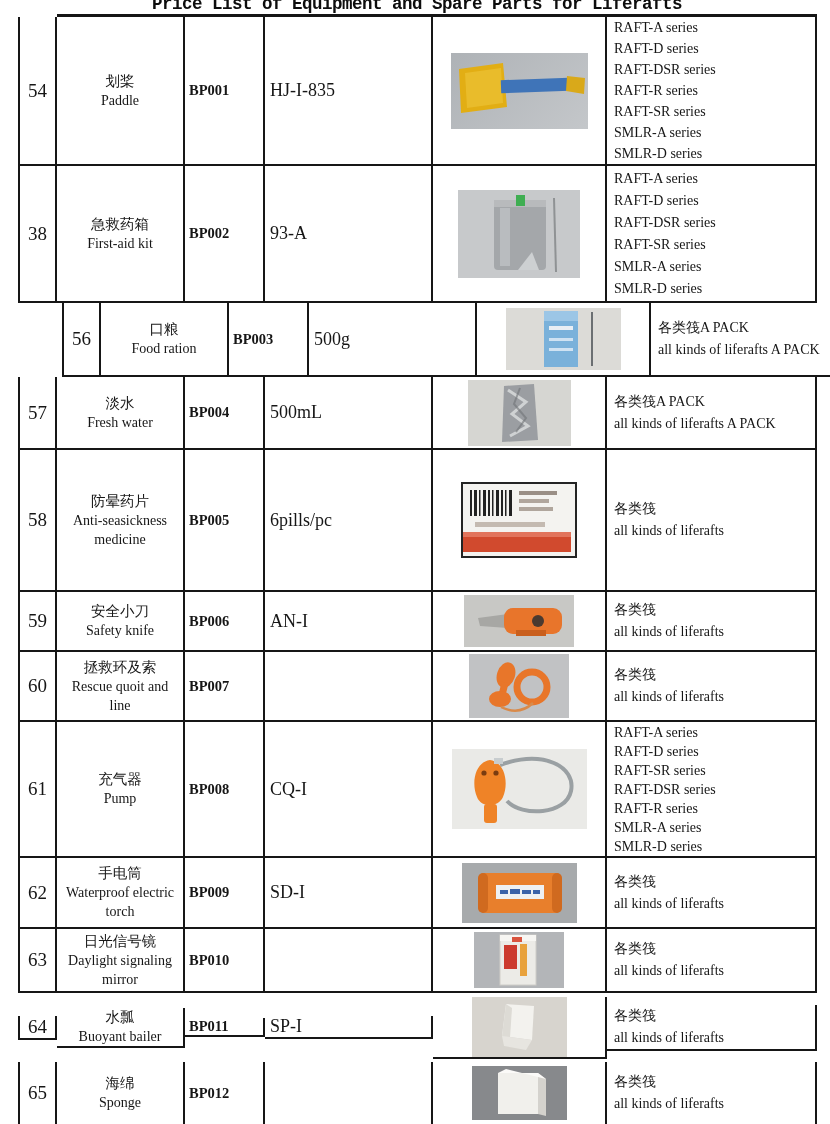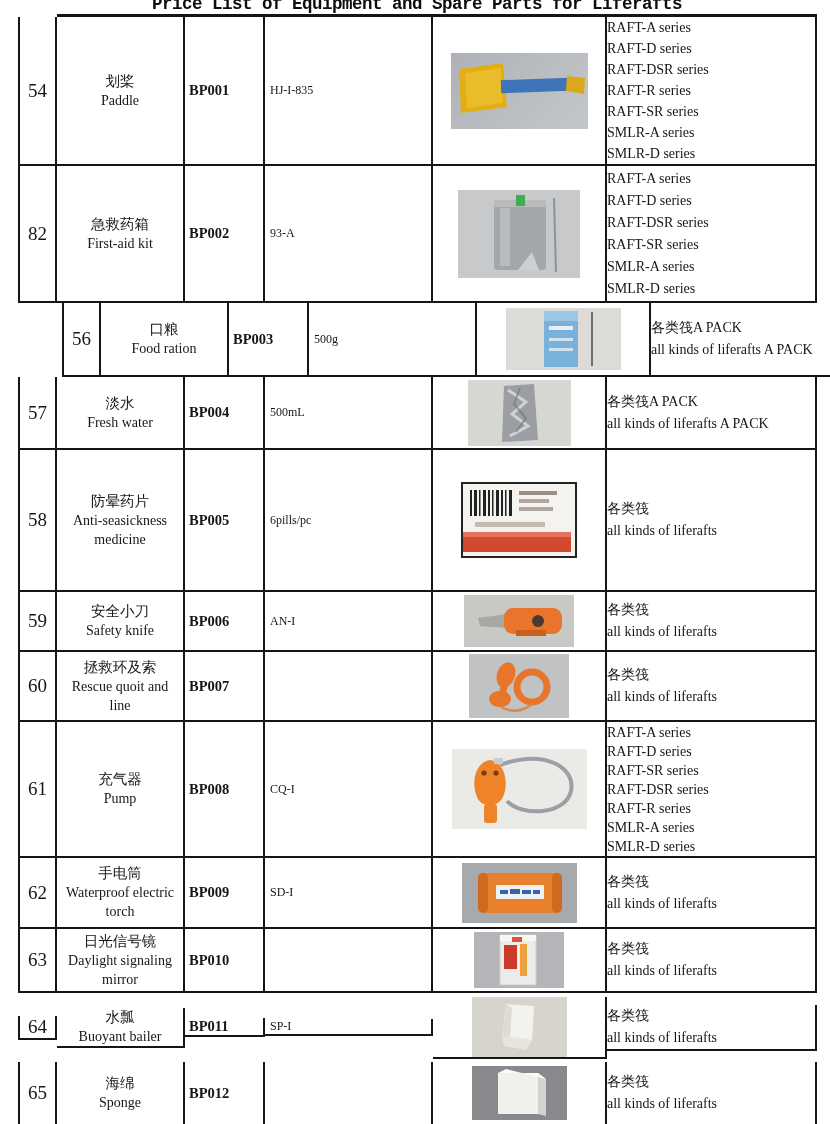--- a/index.html
+++ b/index.html
@@ -17,23 +17,23 @@
   }
   .tbl{position:absolute;left:18px;top:14px;width:799px;}
   .topline{position:absolute;top:0;left:39px;width:760px;height:3px;background:#161616;}
   .rows{position:absolute;top:3px;left:0;width:799px;}
   .row{display:flex;width:799px;box-sizing:border-box;}
   .c{box-sizing:border-box;border-right:2.5px solid #161616;border-bottom:2.5px solid #161616;
      display:flex;flex-direction:column;justify-content:center;overflow:hidden;}
   .c1{width:39px;border-left:2.5px solid #161616;align-items:center;font-size:19px;}
   .c2{width:128px;align-items:center;text-align:center;font-size:14px;line-height:19px;padding:0 3px;}
   .c3{width:80px;padding-left:4px;font-size:14.5px;font-weight:bold;}
-  .c4{width:168px;padding-left:5px;font-size:12px;}
+  .c4{width:168px;padding-left:5px;font-size:18px;}
   .c5{width:174px;align-items:center;justify-content:center;}
-  .c6{width:210px;font-size:14px;line-height:22px;}
+  .c6{width:210px;padding-left:7px;font-size:14px;line-height:22px;}
   .r54{height:149px;} .r55{height:137px;} .r56{height:74px;margin-left:44px;} .r57{height:73px;}
   .r58{height:142px;} .r59{height:60px;}  .r60{height:70px;} .r61{height:136px;}
   .r62{height:71px;}  .r63{height:64px;}  .r64{height:69px;align-items:center;} .r65{height:62px;}
   .r65 .c{border-bottom:none;}
   .r54 .c6{line-height:21px;}
   .r55 .c6{line-height:22px;}
   .r61 .c6{line-height:19px;}
   .cn{font-size:14.5px;}
   .photo{position:relative;overflow:hidden;}
   .photo svg{display:block;}
@@ -82,21 +82,21 @@
           <div>RAFT-D series</div>
           <div>RAFT-DSR series</div>
           <div>RAFT-R series</div>
           <div>RAFT-SR series</div>
           <div>SMLR-A series</div>
           <div>SMLR-D series</div>
         </div>
     </div>
 
     <div class="row r55">
-      <div class="c c1">82</div>
+      <div class="c c1">38</div>
       <div class="c c2">
         <div class="cn">急救药箱</div>
         <div>First-aid kit</div>
       </div>
       <div class="c c3">BP002</div>
       <div class="c c4">93-A</div>
       <div class="c c5">
         <div class="photo p55">
           <svg width="122" height="88">
             <rect x="36" y="10" width="52" height="70" rx="4" fill="#a4a7aa"></rect>

